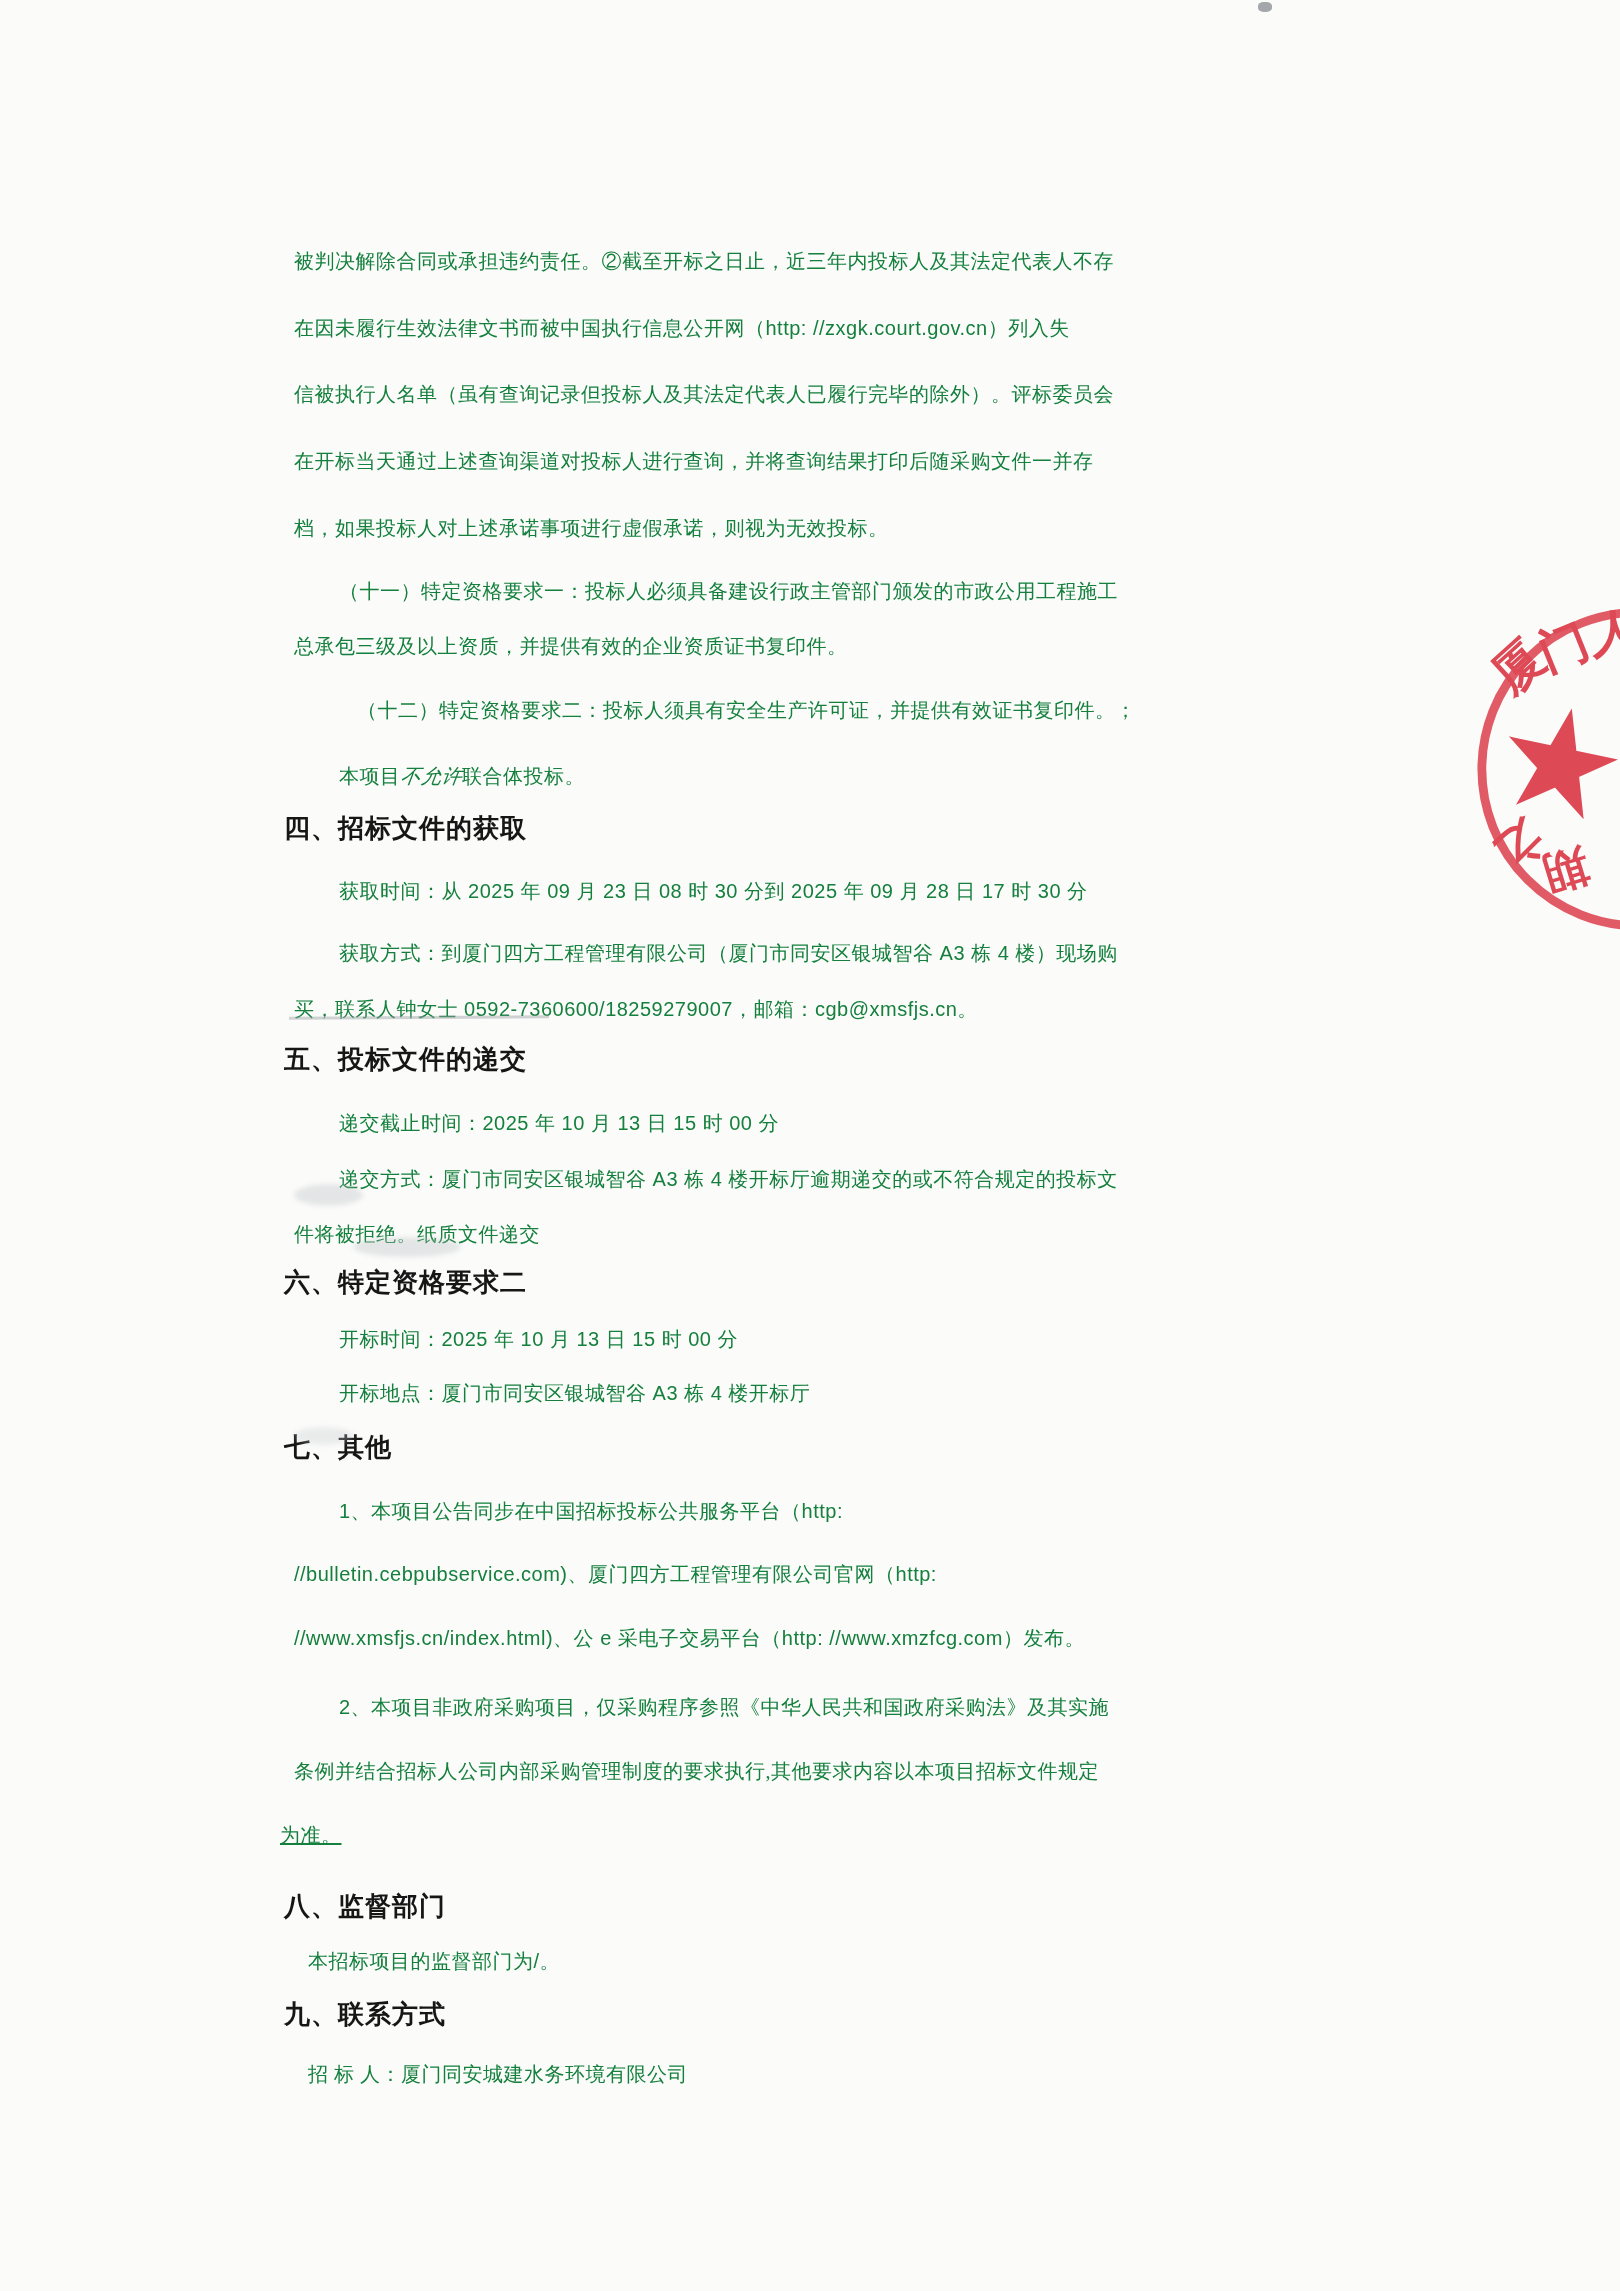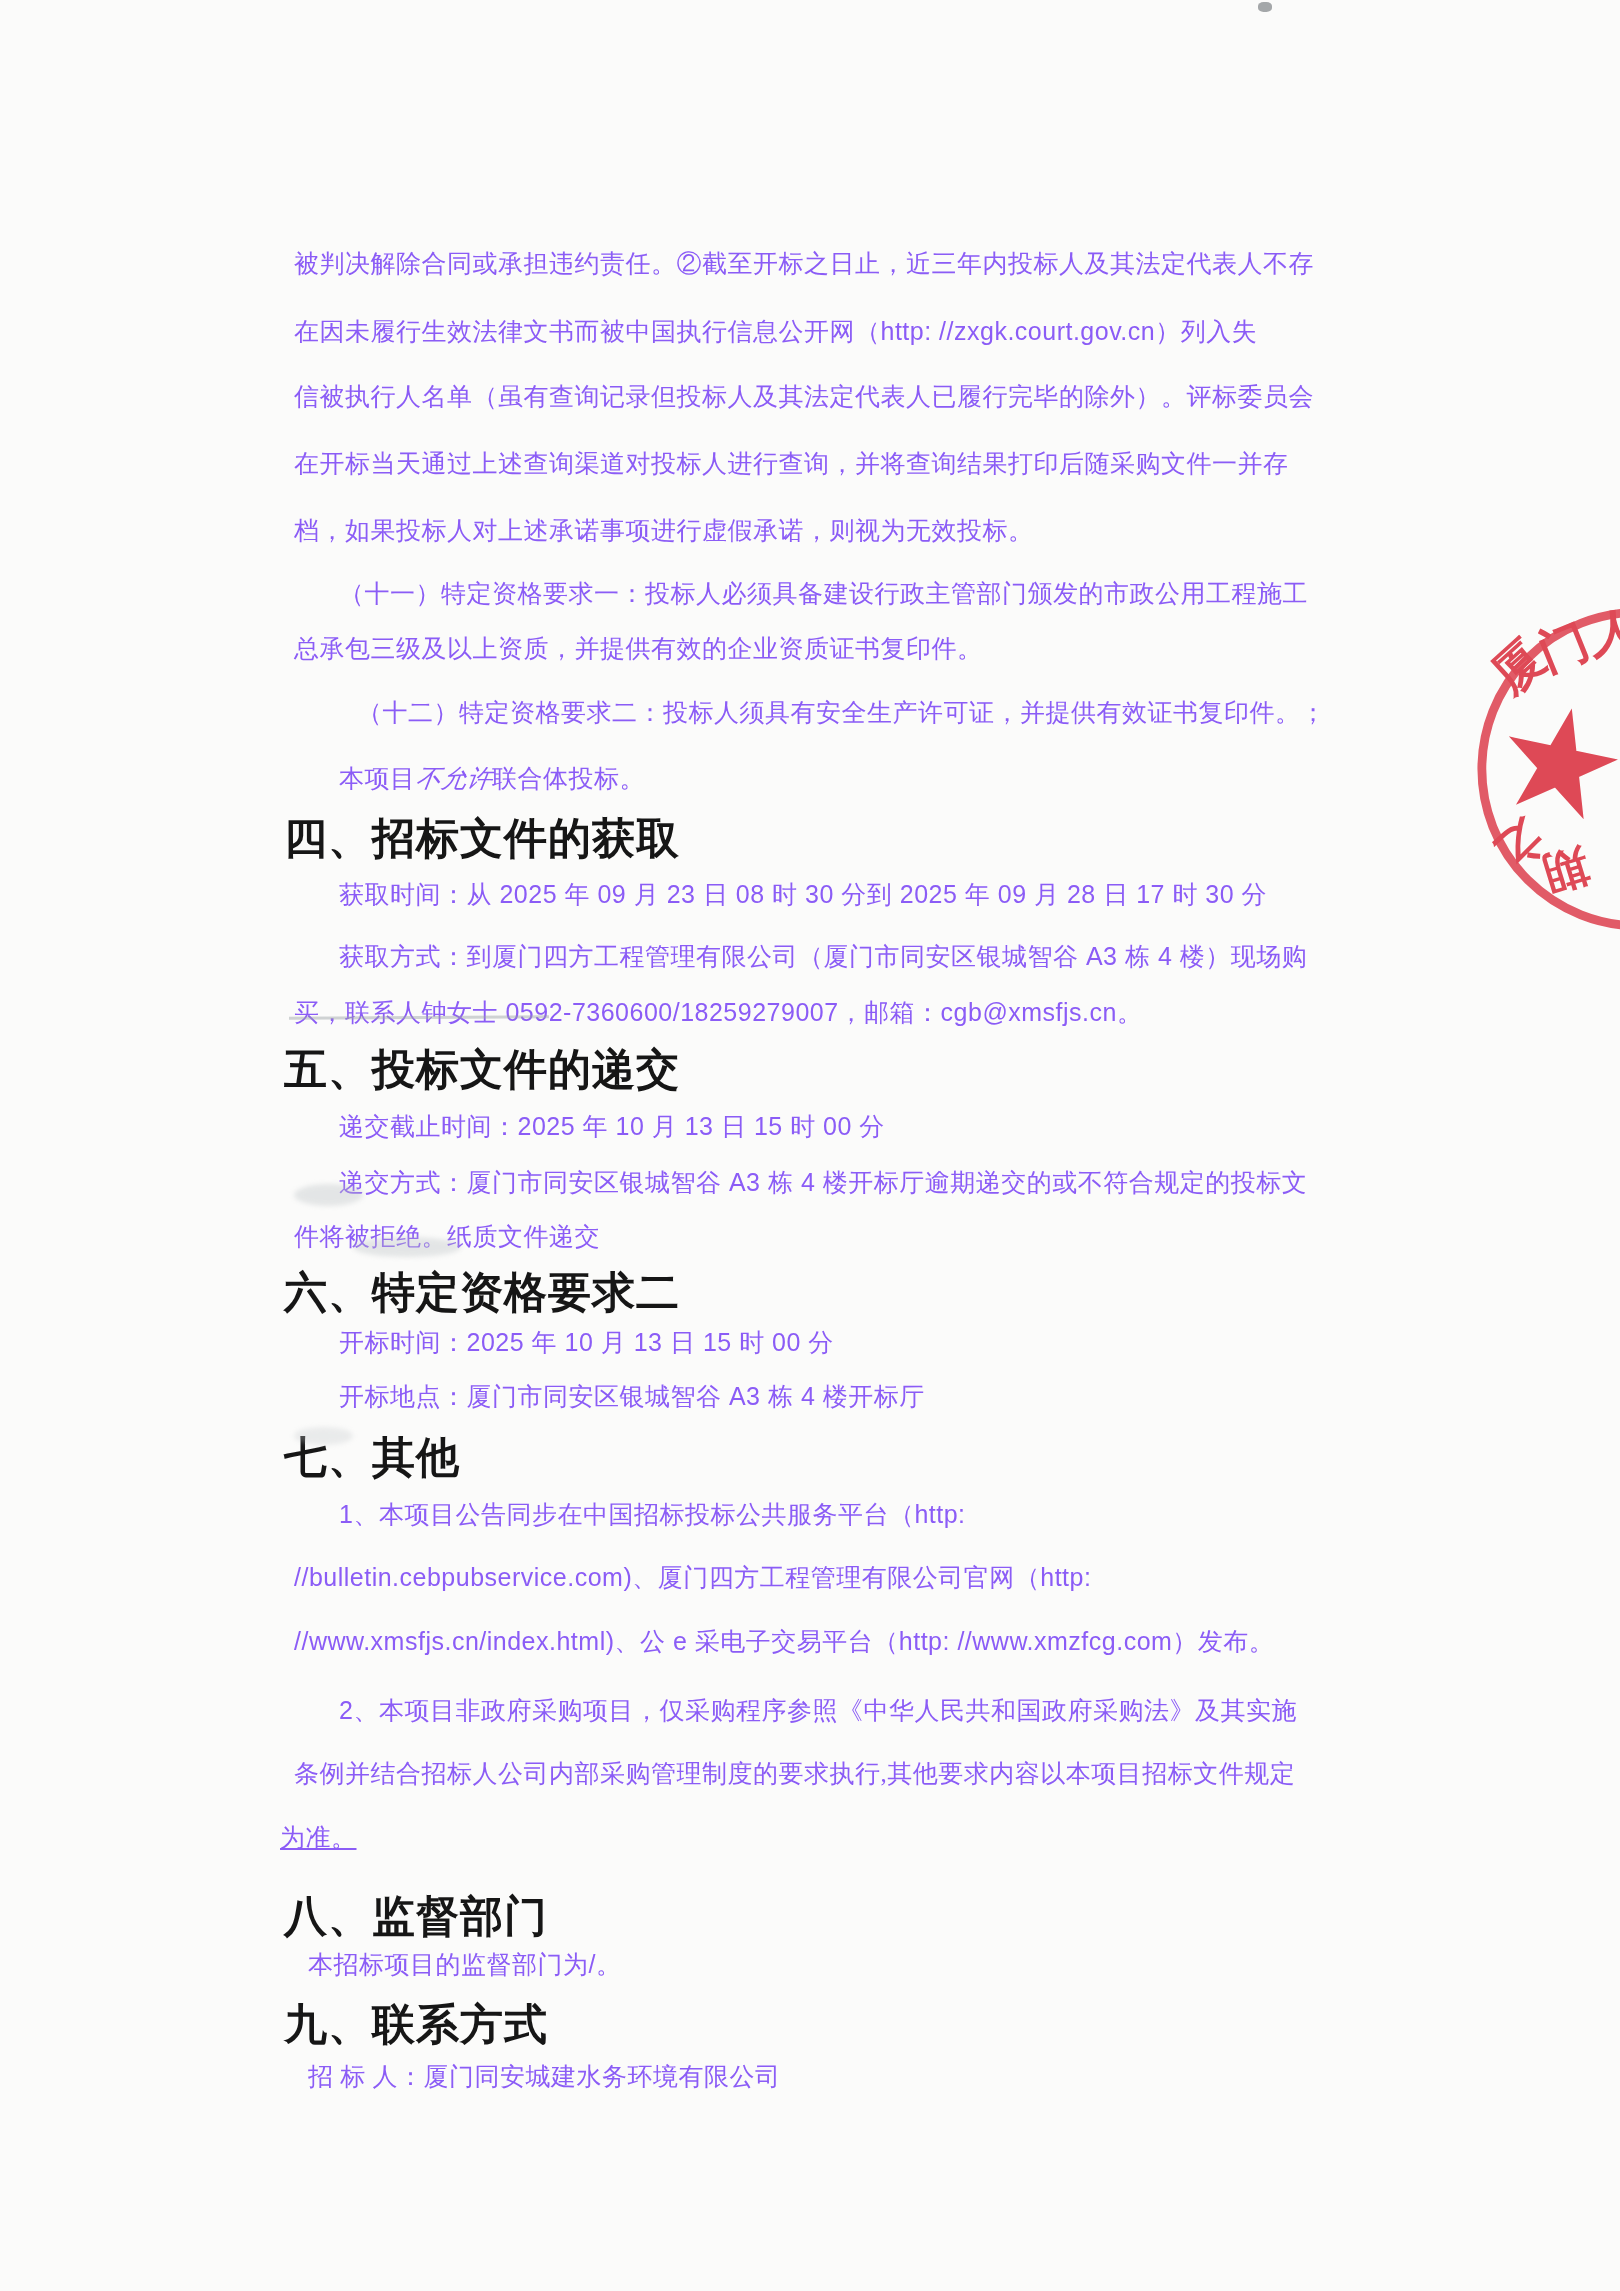--- a/index.html
+++ b/index.html
@@ -7,31 +7,31 @@
     position:relative;
     width:1620px;height:2292px;
     margin:0 auto;
     background:#fbfbfa;
     overflow:hidden;
     font-family:"Liberation Serif","DejaVu Serif",serif;
     color:#262626;
   }
   .line{
     position:absolute;
-    font-size:25px;
+    font-size:20px;
     line-height:1.15;
     white-space:nowrap;
     letter-spacing:0.5px;
-    color:#8b5cf6;
+    color:#15803d;
   }
   .line.mono{ font-family:Liberation Sans, sans-serif; }
   .line.heading{
     font-family:"Liberation Sans","DejaVu Sans",sans-serif;
     font-weight:bold;
-    font-size:43px;
+    font-size:26px;
     letter-spacing:1px;
     color:#161616;
   }
   .seg-i{ font-style:italic; display:inline-block; transform:skewX(-8deg); }
   
   .artifact{ position:absolute; pointer-events:none; }
   .a-strike{ width:260px;height:2.9px;background:#9aa0a4;opacity:.45;top:1016px;left:289px; transform:rotate(-0.3deg);}
   .a-smudge1{ width:69px;height:21.6px;background:#b9bfc2;opacity:.35;border-radius:50%;top:1184px;left:294px;filter:blur(2.9px);}
   .a-smudge2{ width:108px;height:19.6px;background:#b9bfc2;opacity:.35;border-radius:50%;top:1237px;left:353px;filter:blur(2.9px);}
   .a-smudge3{ width:59px;height:17.6px;background:#c3c7ca;opacity:.3;border-radius:50%;top:1427px;left:294px;filter:blur(2.9px);}

